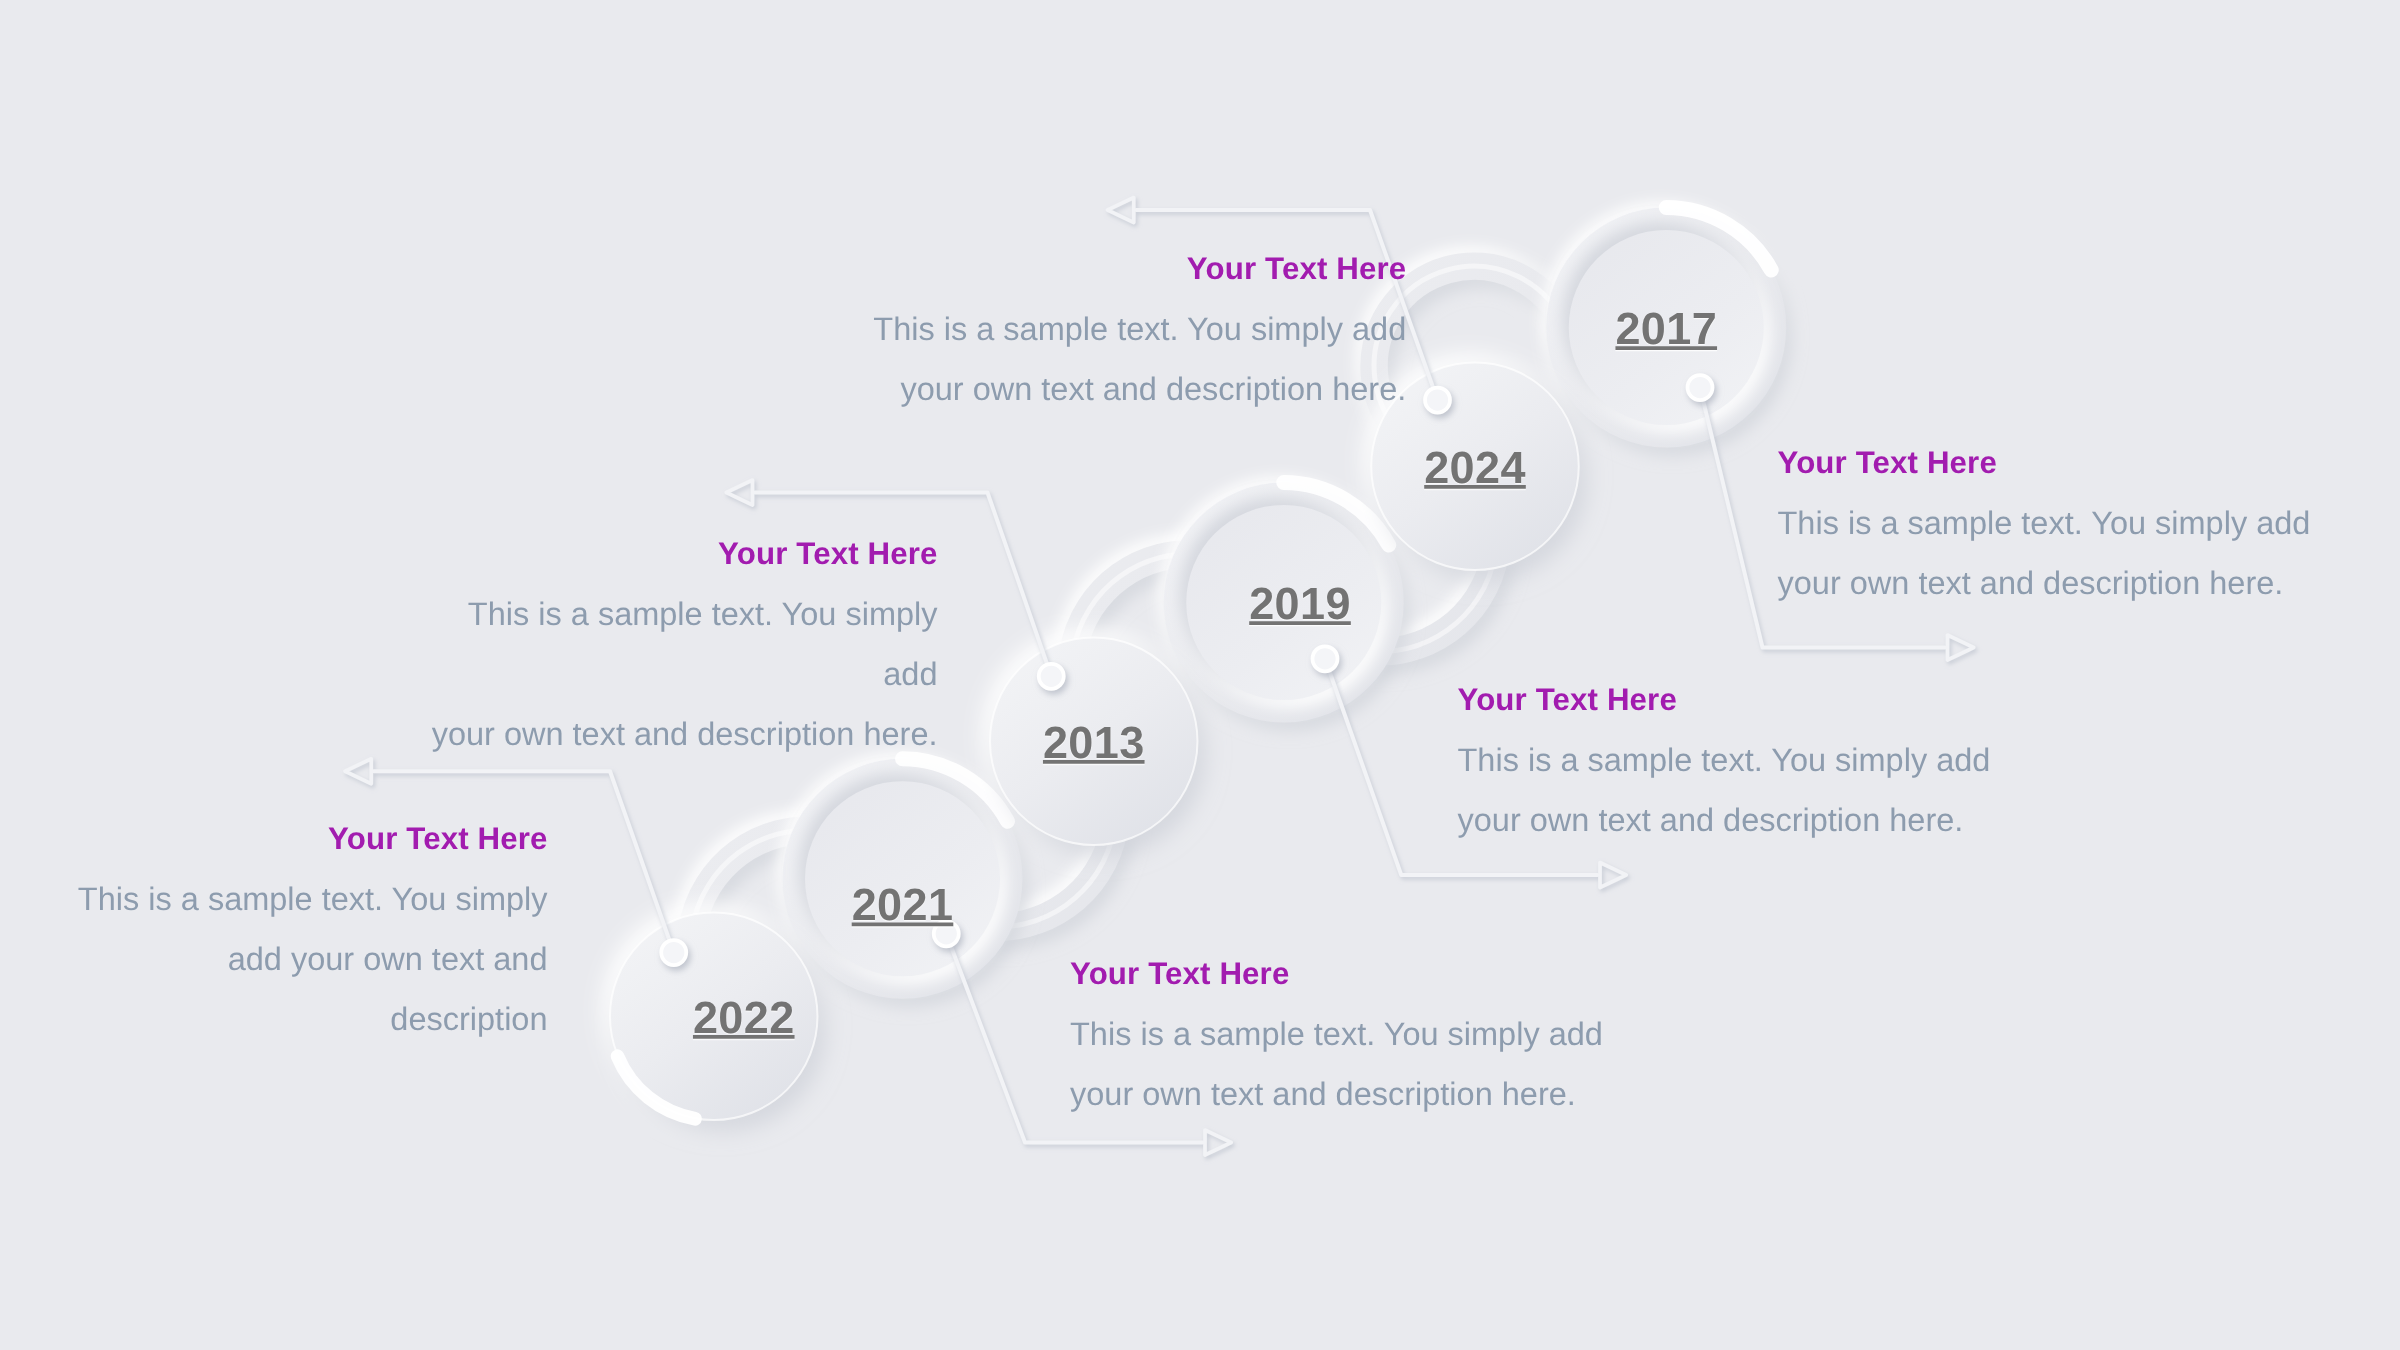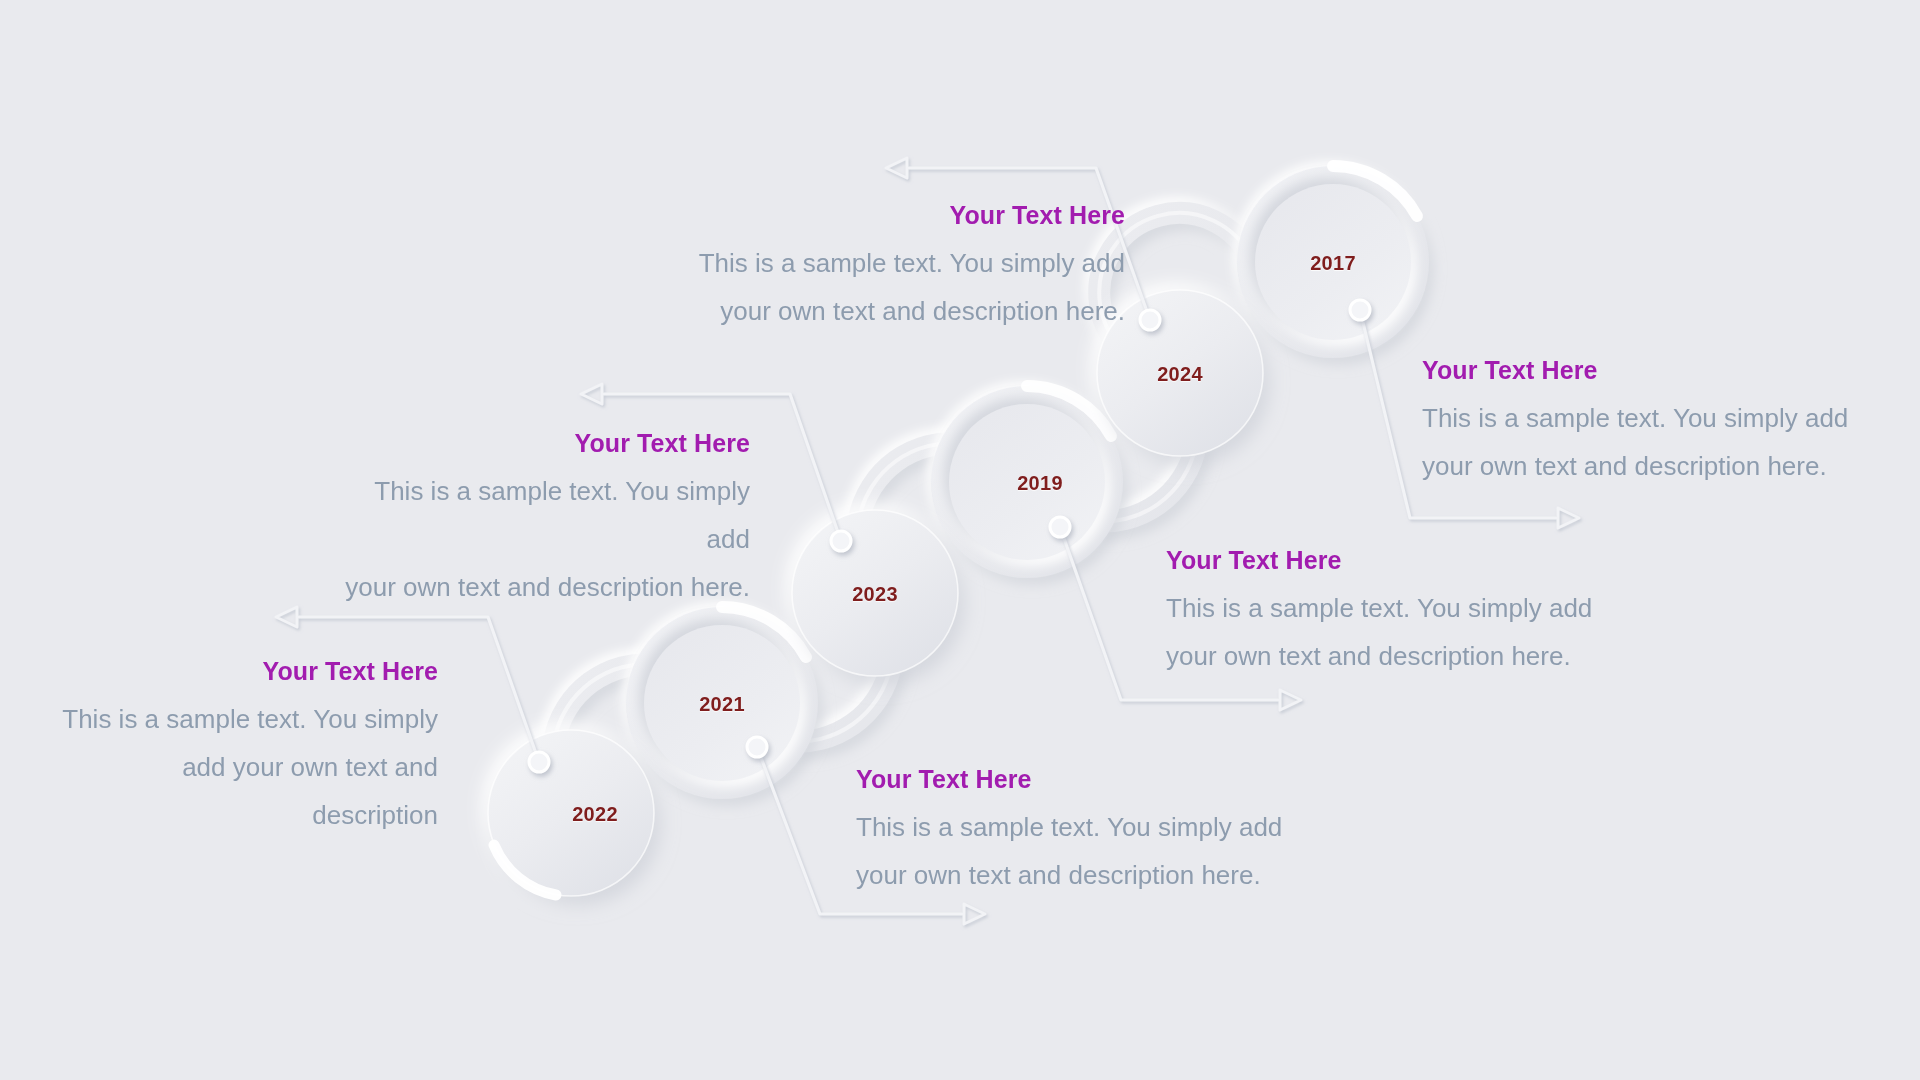--- a/index.html
+++ b/index.html
@@ -49,27 +49,28 @@
     line-height: 1.85;
     margin-top: 9px;
     font-weight: 400;
   }
   .block.right { text-align: left; }
   .block.left  { text-align: right; }
 
   
   .year {
     position: absolute;
-    font-size: 20px;
+    font-size: 36px;
     font-weight: bold;
-    color: #7f1d1d;
+    color: #737373;
     letter-spacing: .3px;
     transform: translate(-50%, -50%);
     white-space: nowrap;
     text-shadow: 0 1px 1px rgba(255,255,255,.85);
+    text-decoration: underline;
   }
 </style>
 </head>
 <body>
 
 <div id="stage">
 
   <svg class="layer" viewBox="0 0 1920 1080" xmlns="http://www.w3.org/2000/svg">
     <defs>
 
@@ -196,22 +197,22 @@
     <g filter="url(#fLine)">
       <path d="M757,747 L820,914 L962,914" fill="none" stroke="#f2f3f6" stroke-width="3.2" stroke-linejoin="round" stroke-linecap="round"></path>
       <path d="M964,904 L985,914 L964,924 Z" fill="none" stroke="#f2f3f6" stroke-width="3" stroke-linejoin="round"></path>
     </g>
     <circle cx="757" cy="747" r="10" fill="#f4f5f8" stroke="#ffffff" stroke-width="3" filter="url(#fPin)"></circle>
   </svg>
 
   <div class="year" style="left:1333px; top:263px;">2017</div>
   <div class="year" style="left:1180px; top:374px;">2024</div>
   <div class="year" style="left:1027px; top:483px;margin-left:13px;">2019</div>
-  <div class="year" style="left:875px;  top:594px;">2023</div>
-  <div class="year" style="left:722px;  top:704px;">2021</div>
+  <div class="year" style="left:875px;  top:594px;">2013</div>
+  <div class="year" style="left:722px;  top:724px;">2021</div>
   <div class="year" style="left:571px;  top:814px;margin-left:24px;">2022</div>
 
   <div class="block left" style="left:650px; top:200px; width:475px;">
     <div class="title">Your Text Here</div>
     <div class="body">
       <div>This is a sample text. You simply add</div>
       <div>your own text and description here.</div>
     </div>
   </div>
 

